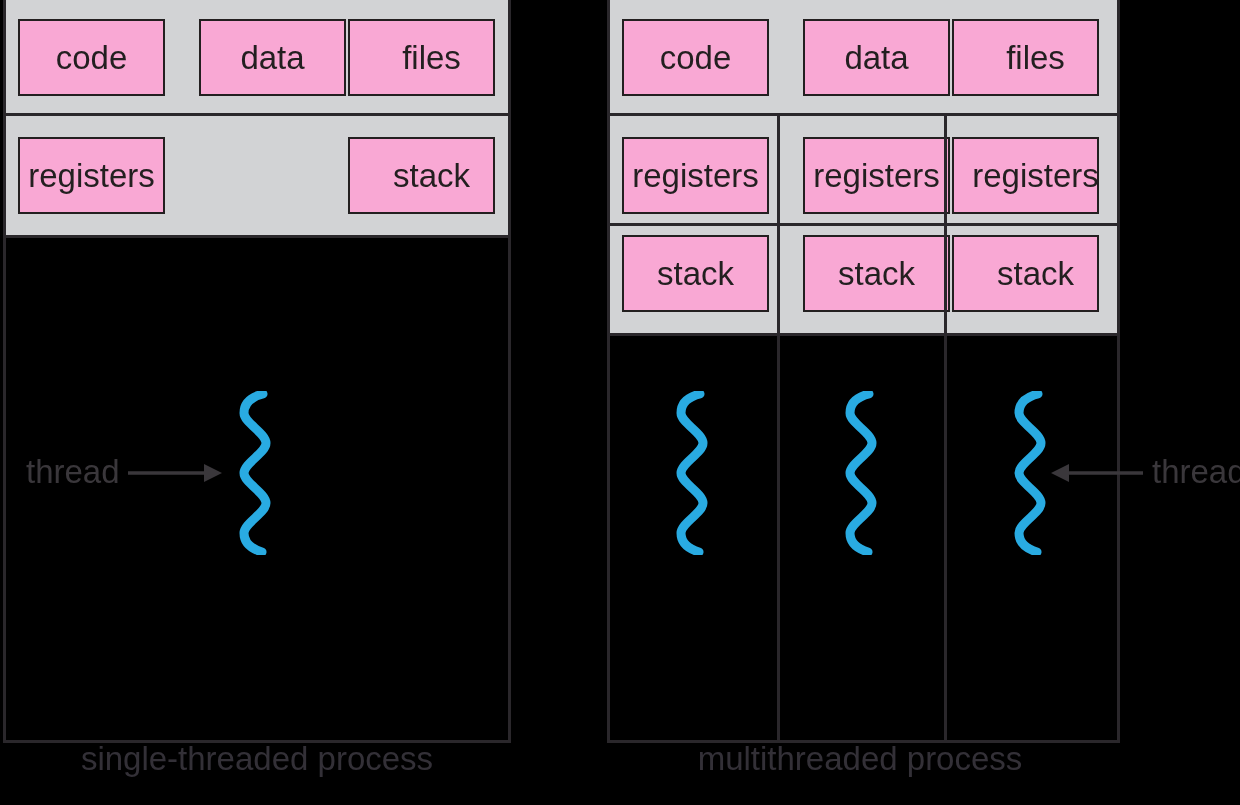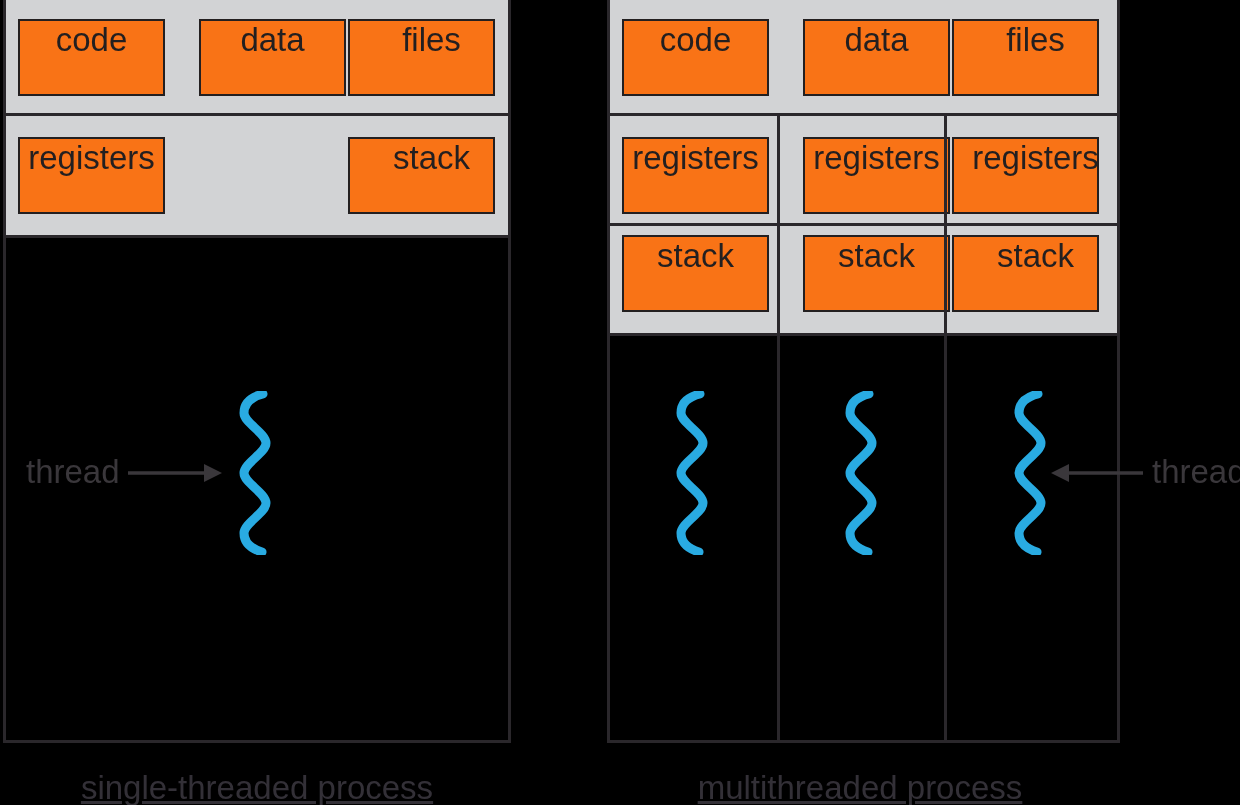--- a/index.html
+++ b/index.html
@@ -36,24 +36,24 @@
     background:var(--gray);
     border-bottom:3px solid var(--line);
   }
   .band-top{top:0;height:116px;}
   .band-regstack{top:116px;height:122px;}
   .band-reg{top:116px;height:110px;}
   .band-stk{top:226px;height:110px;}
   .wbox{
     position:absolute;
     width:147px;height:77px;
-    background:#f97316;
+    background:#f9a8d4;
     border:2px solid var(--boxline);
     box-sizing:border-box;
-    display:flex;align-items:flex-start;justify-content:center;
+    display:flex;align-items:center;justify-content:center;
     font-size:33px;
     color:var(--boxline);
     white-space:nowrap;
   }
   .band-top .wbox{top:19px;}
   .band-regstack .wbox{top:21px;}
   .band-reg .wbox{top:21px;}
   .band-stk .wbox{top:9px;}
   .c1{left:12px;}
   .c2{left:193px;}
@@ -75,26 +75,25 @@
   #thread-label-right{left:1152px;}
   .arrow{position:absolute;top:460px;}
   #arrow-left{left:128px;}
   #arrow-right{left:1051px;}
   .squiggle{position:absolute;top:391px;}
   .sq-1{left:237px;}
   .sq-2{left:674px;}
   .sq-3{left:843px;}
   .sq-4{left:1012px;}
   .caption{
-    position:absolute;top:771px;
+    position:absolute;top:742px;
     font-size:33px;line-height:34px;
     color:var(--cap);
     text-align:center;
     white-space:nowrap;
-    text-decoration:underline;
   }
   #caption-left{left:3px;width:508px;}
   #caption-right{left:602px;width:516px;}
 </style>
 </head>
 <body>
 
 <section class="panel" id="left-panel">
   <div class="band band-top">
     <div class="wbox c1">

